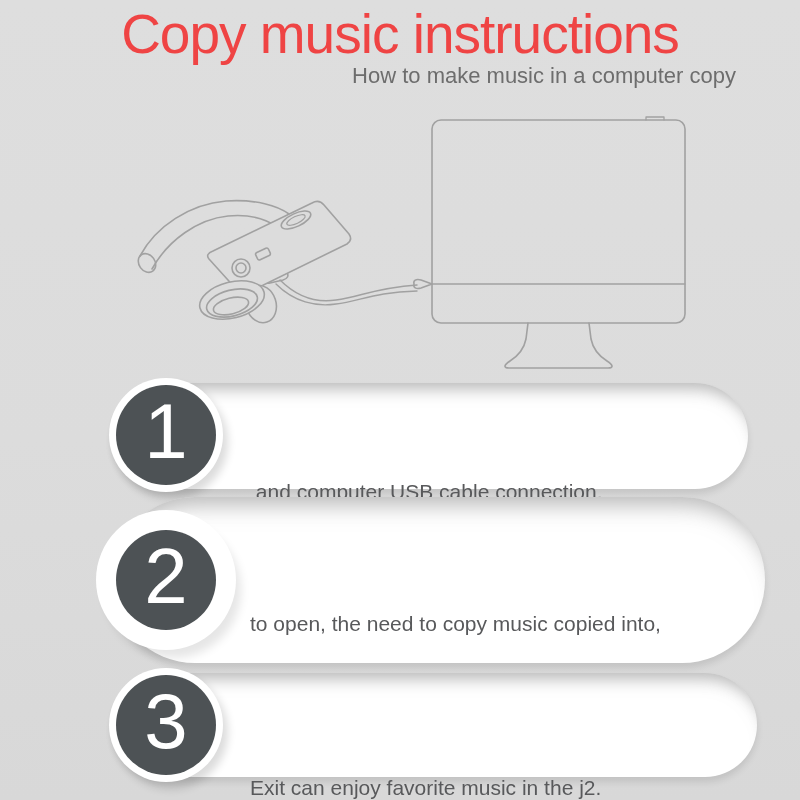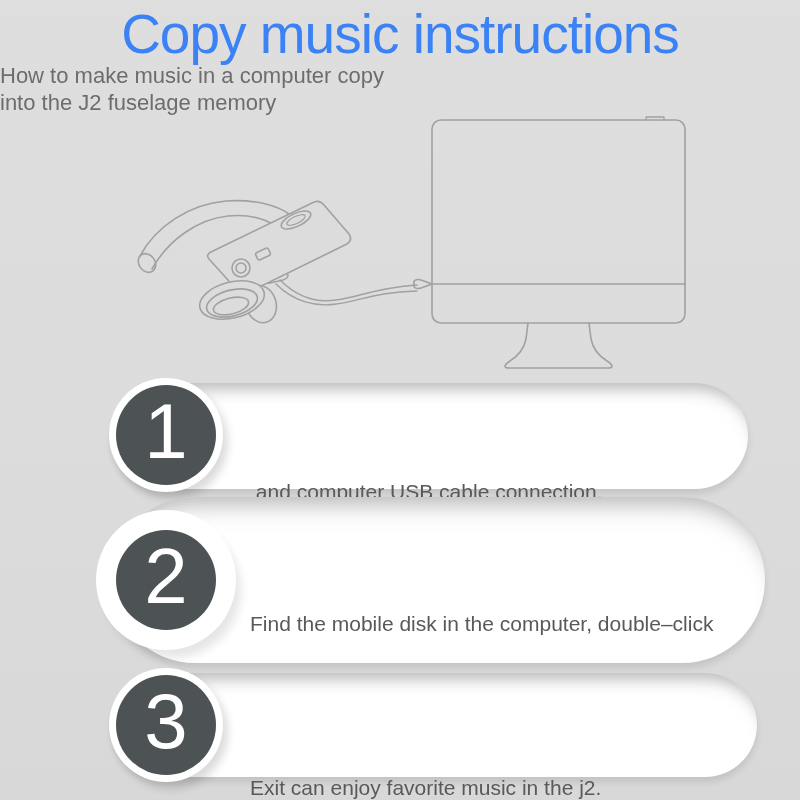--- a/index.html
+++ b/index.html
@@ -10,25 +10,25 @@
     position:relative; overflow:hidden;
     -webkit-font-smoothing:antialiased;
   }
   .page { position:absolute; inset:0; }
 
   
   .title {
     position:absolute; top:2px; left:0; width:800px;
     text-align:center;
     font-size:55px; letter-spacing:-1px; font-weight:400;
-    color:#3b82f6;
+    color:#ef4444;
   }
   .subtitle {
     position:absolute; top:62px; left:0; width:736px; 
-    text-align:left;
+    text-align:right;
     font-size:22px; line-height:27px; color:#6d6d6d; font-weight:400;
   }
 
   
   .illustration { position:absolute; left:90px; top:112px; width:610px; height:262px; }
   .illustration path, .illustration rect, .illustration ellipse, .illustration circle, .illustration line {
     vector-effect:non-scaling-stroke;
   }
 
   
@@ -66,21 +66,20 @@
 </style>
 </head>
 <body>
 
 <div class="page">
 
   <h1 class="title">Copy music instructions</h1>
 
   <div class="subtitle">
     <div>How to make music in a computer copy</div>
-    <div>into the J2 fuselage memory</div>
   </div>
 
   <svg class="illustration" viewBox="0 0 610 262" fill="none" stroke="#a1a1a1" stroke-width="1.6" stroke-linecap="round" stroke-linejoin="round">
 
     <g>
       <path d="M556,8 v-3 h18 v3" stroke-width="1.3"></path>
       <rect x="342" y="8" width="253" height="203" rx="9"></rect>
       <path d="M342,172 H595" stroke-width="1.4"></path>
       <path d="M438,211 L436,227 C434,237 428,244 420,249 C414,253 413,256 419,256 L518,256
                C524,256 523,253 517,249 C509,244 503,237 501,227 L499,211"></path>
@@ -122,21 +121,20 @@
     <div class="step-text">
       <div> and computer USB cable connection.</div>
     </div>
   </article>
 
   <article class="pill s2">
     <div class="badge">
       <span>2</span>
     </div>
     <div class="step-text">
-      <div>Find the mobile disk in the computer, double–click</div>
       <div>to open, the need to copy music copied into,</div>
       <div>after copy into the complete copy of the music</div>
     </div>
   </article>
 
   <article class="pill s3">
     <div class="badge">
       <span>3</span>
     </div>
     <div class="step-text">

